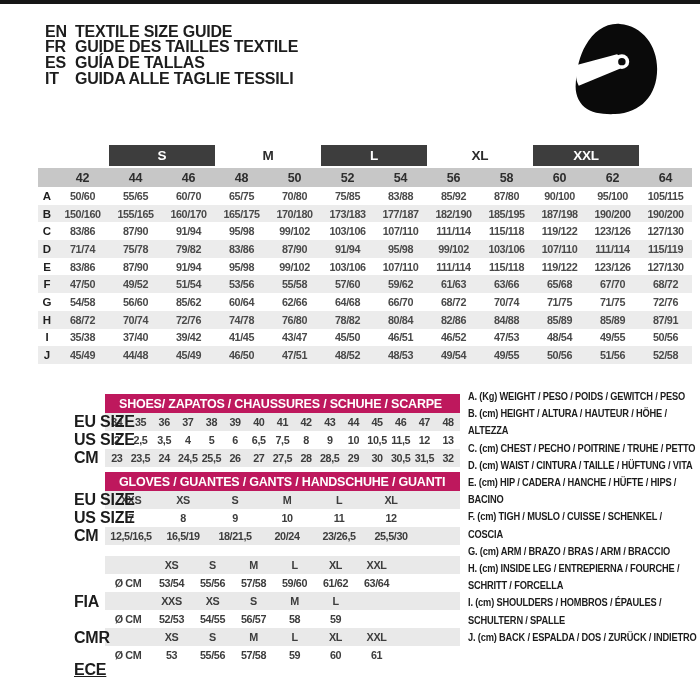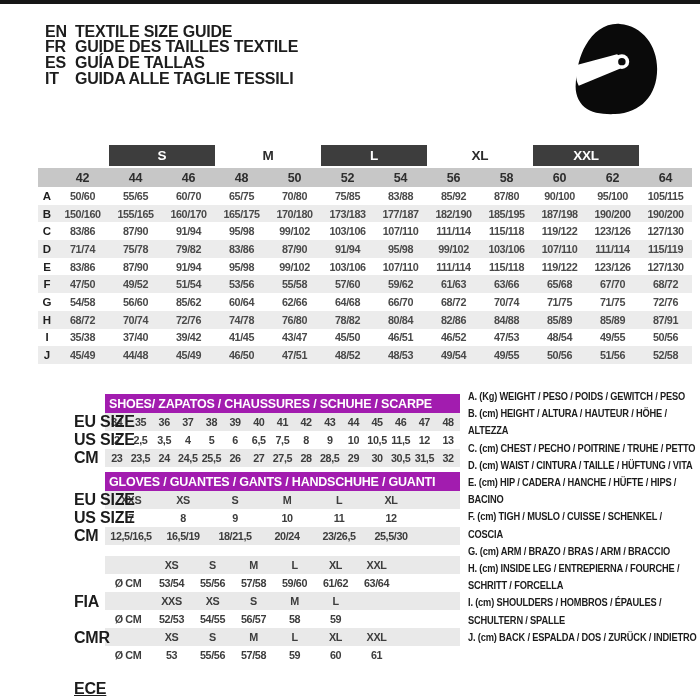--- a/index.html
+++ b/index.html
@@ -27,21 +27,21 @@
   .num-row { height:19px; background:#c7c7c7; margin-top:2px; }
   .num-cell { display:flex; align-items:center; justify-content:center; font-weight:bold; font-size:12.5px; color:#2e2e2e; letter-spacing:-0.3px; }
   .data-row { height:17.7px; }
   .data-row.striped { background:#ececec; }
   .letter-cell { display:flex; align-items:center; justify-content:center; font-weight:bold; font-size:11.5px; color:#1f1f1f; }
   .val-cell { display:flex; align-items:center; justify-content:center; font-weight:bold; font-size:10.8px; color:#4a4a4a; letter-spacing:-0.4px; }
 
   
   .section-label { position:absolute; left:74px; height:18px; display:flex; align-items:center; font-weight:bold; font-size:16px; color:#1c1c1c; letter-spacing:-0.2px; }
   .subtable { position:absolute; left:105px; width:355px; }
-  .sub-header { height:19px; background:#a21caf; color:#ffffff; font-weight:bold; font-size:12.5px; display:flex; align-items:center; padding-left:4px; letter-spacing:-0.2px; box-sizing:border-box; }
+  .sub-header { height:19px; background:#be185d; color:#ffffff; font-weight:bold; font-size:12.5px; display:flex; align-items:center; padding-left:14px; letter-spacing:-0.2px; box-sizing:border-box; }
   .sub-row { height:18px; display:flex; align-items:flex-end; }
   .sub-row.striped { background:#e9e9e9; }
   .sub-grid { display:grid; height:100%; }
   .sub-cell { display:flex; align-items:center; justify-content:center; font-weight:bold; font-size:10.8px; color:#3d3d3d; letter-spacing:-0.4px; }
   .shoes-grid { grid-template-columns:repeat(15, 23.66px); width:355px; }
   .gloves-grid { grid-template-columns:repeat(6, 52px); width:312px; }
   .helmet-grid { grid-template-columns:46px repeat(6, 41px); width:292px; }
 
   
   .legend { position:absolute; left:468px; top:388px; width:264px; transform:scaleX(0.875); transform-origin:left top; }
@@ -426,21 +426,21 @@
             <div class="sub-cell">57/58</div>
             <div class="sub-cell">59</div>
             <div class="sub-cell">60</div>
             <div class="sub-cell">61</div>
           </div>
         </div>
       </div>
   </div>
   <div class="section-label" style="top:593px;">FIA</div>
   <div class="section-label" style="top:629px;">CMR</div>
-  <div class="section-label" style="top:680px;text-decoration:underline;">ECE</div>
+  <div class="section-label" style="top:661px;text-decoration:underline;">ECE</div>
 
   <div class="legend">
       <div class="legend-item">A. (Kg) WEIGHT / PESO / POIDS / GEWITCH / PESO</div>
       <div class="legend-item">B. (cm) HEIGHT / ALTURA / HAUTEUR / HÖHE / ALTEZZA</div>
       <div class="legend-item">C. (cm) CHEST / PECHO / POITRINE / TRUHE / PETTO</div>
       <div class="legend-item">D. (cm) WAIST / CINTURA / TAILLE / HÜFTUNG / VITA</div>
       <div class="legend-item">E. (cm) HIP / CADERA / HANCHE / HÜFTE / HIPS /  BACINO</div>
       <div class="legend-item">F. (cm) TIGH / MUSLO / CUISSE / SCHENKEL / COSCIA</div>
       <div class="legend-item">G. (cm) ARM  / BRAZO / BRAS / ARM / BRACCIO</div>
       <div class="legend-item">H. (cm) INSIDE LEG / ENTREPIERNA / FOURCHE / SCHRITT / FORCELLA</div>

